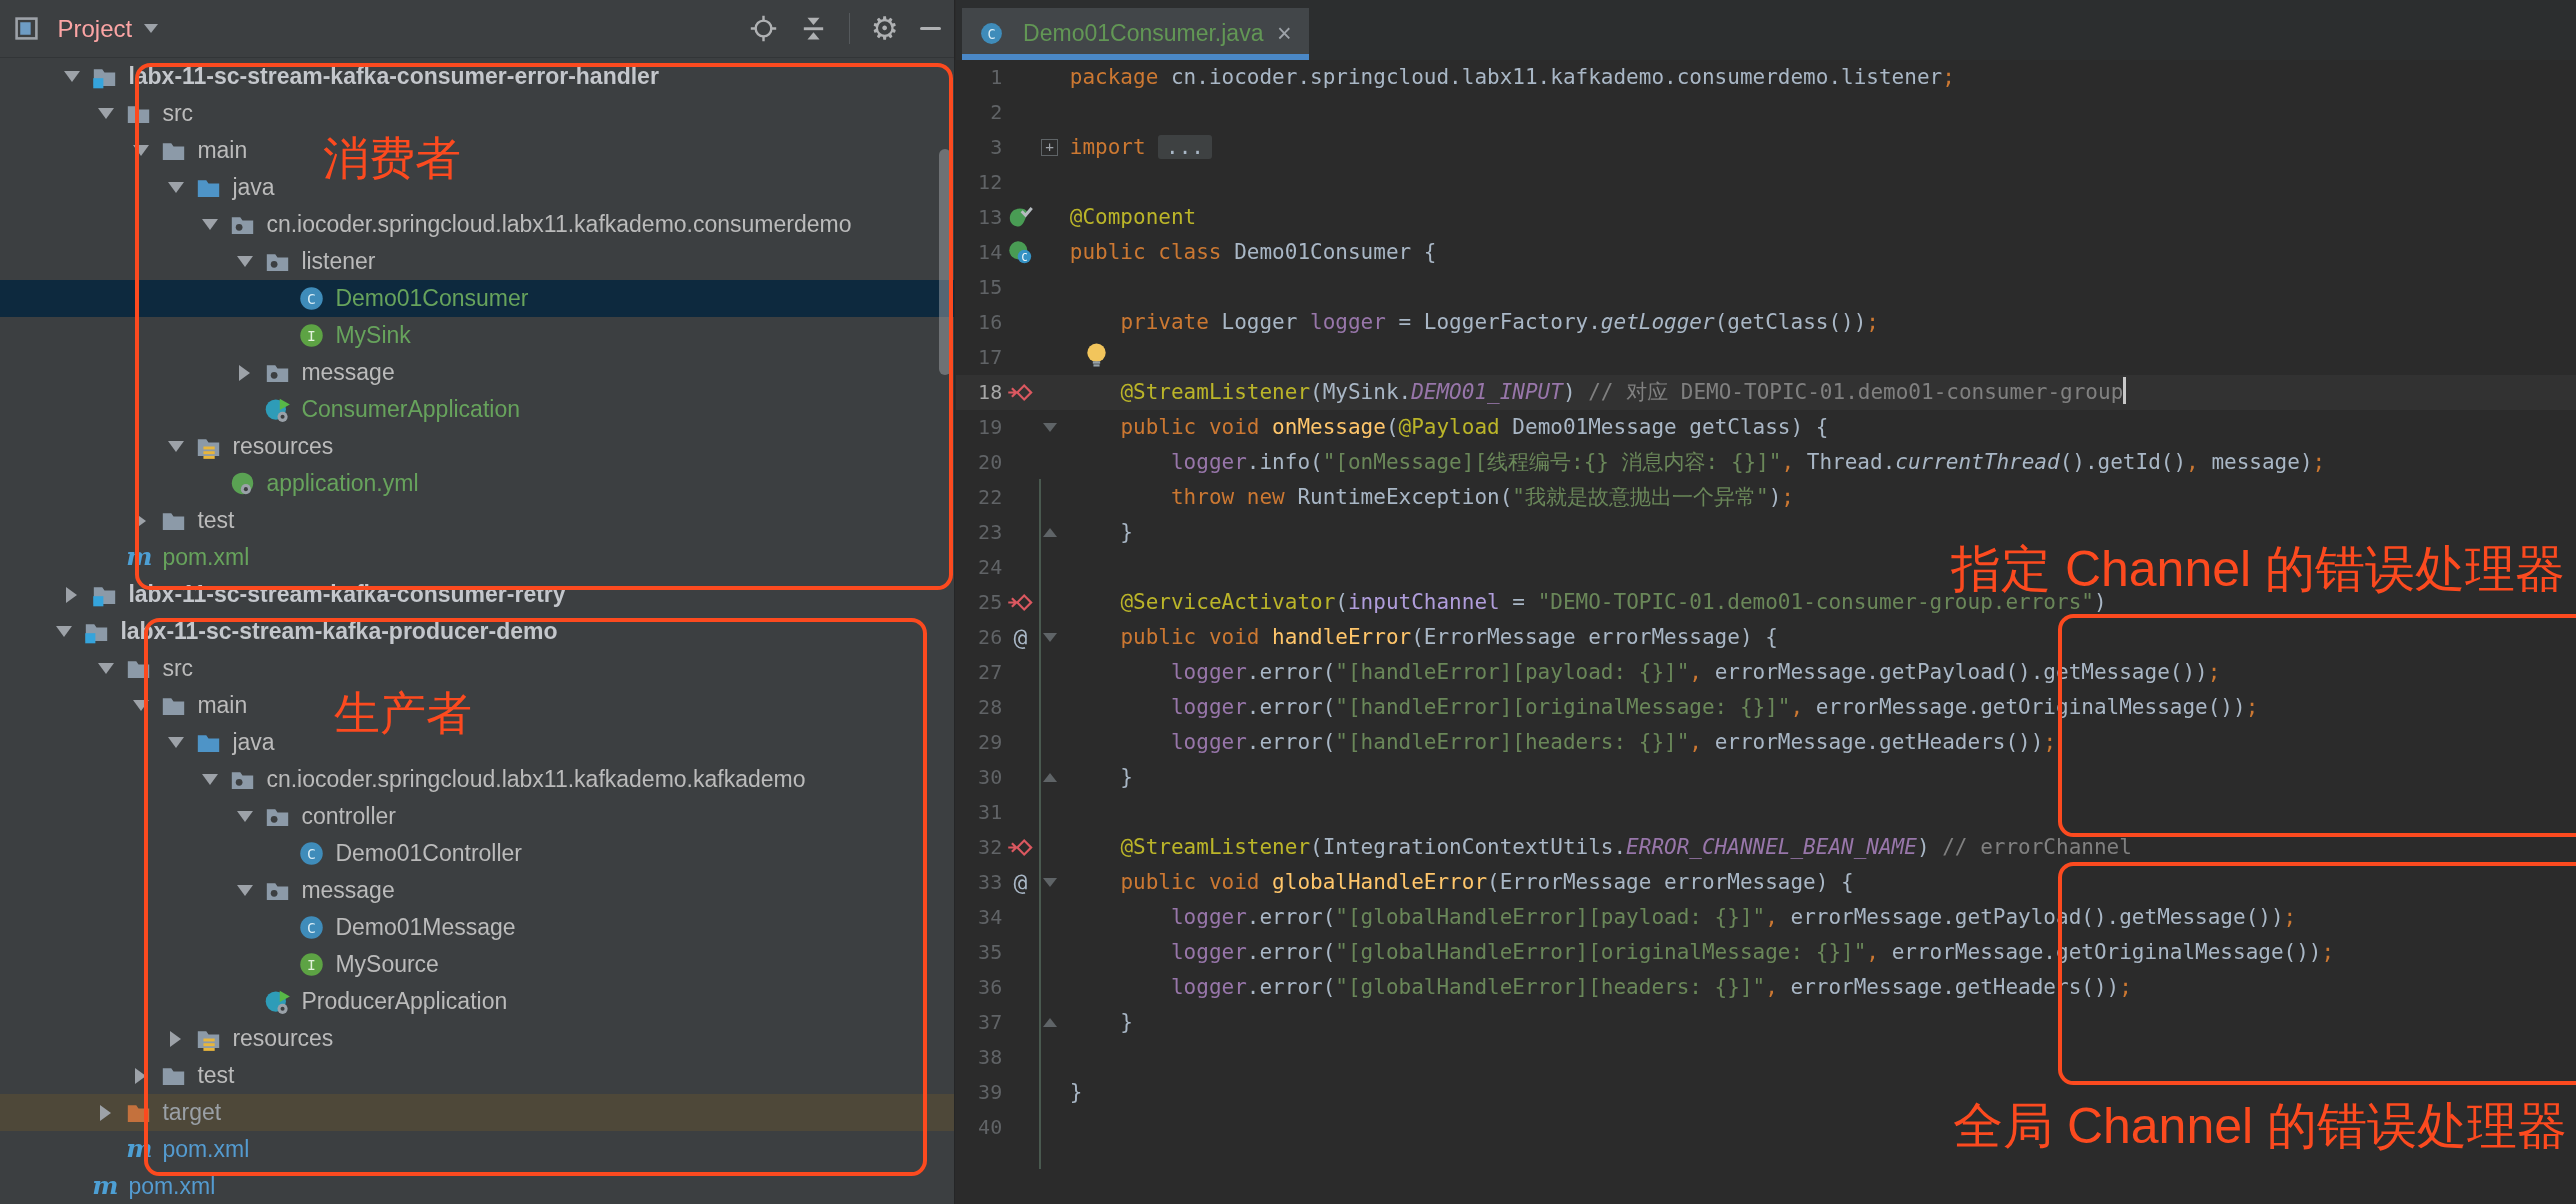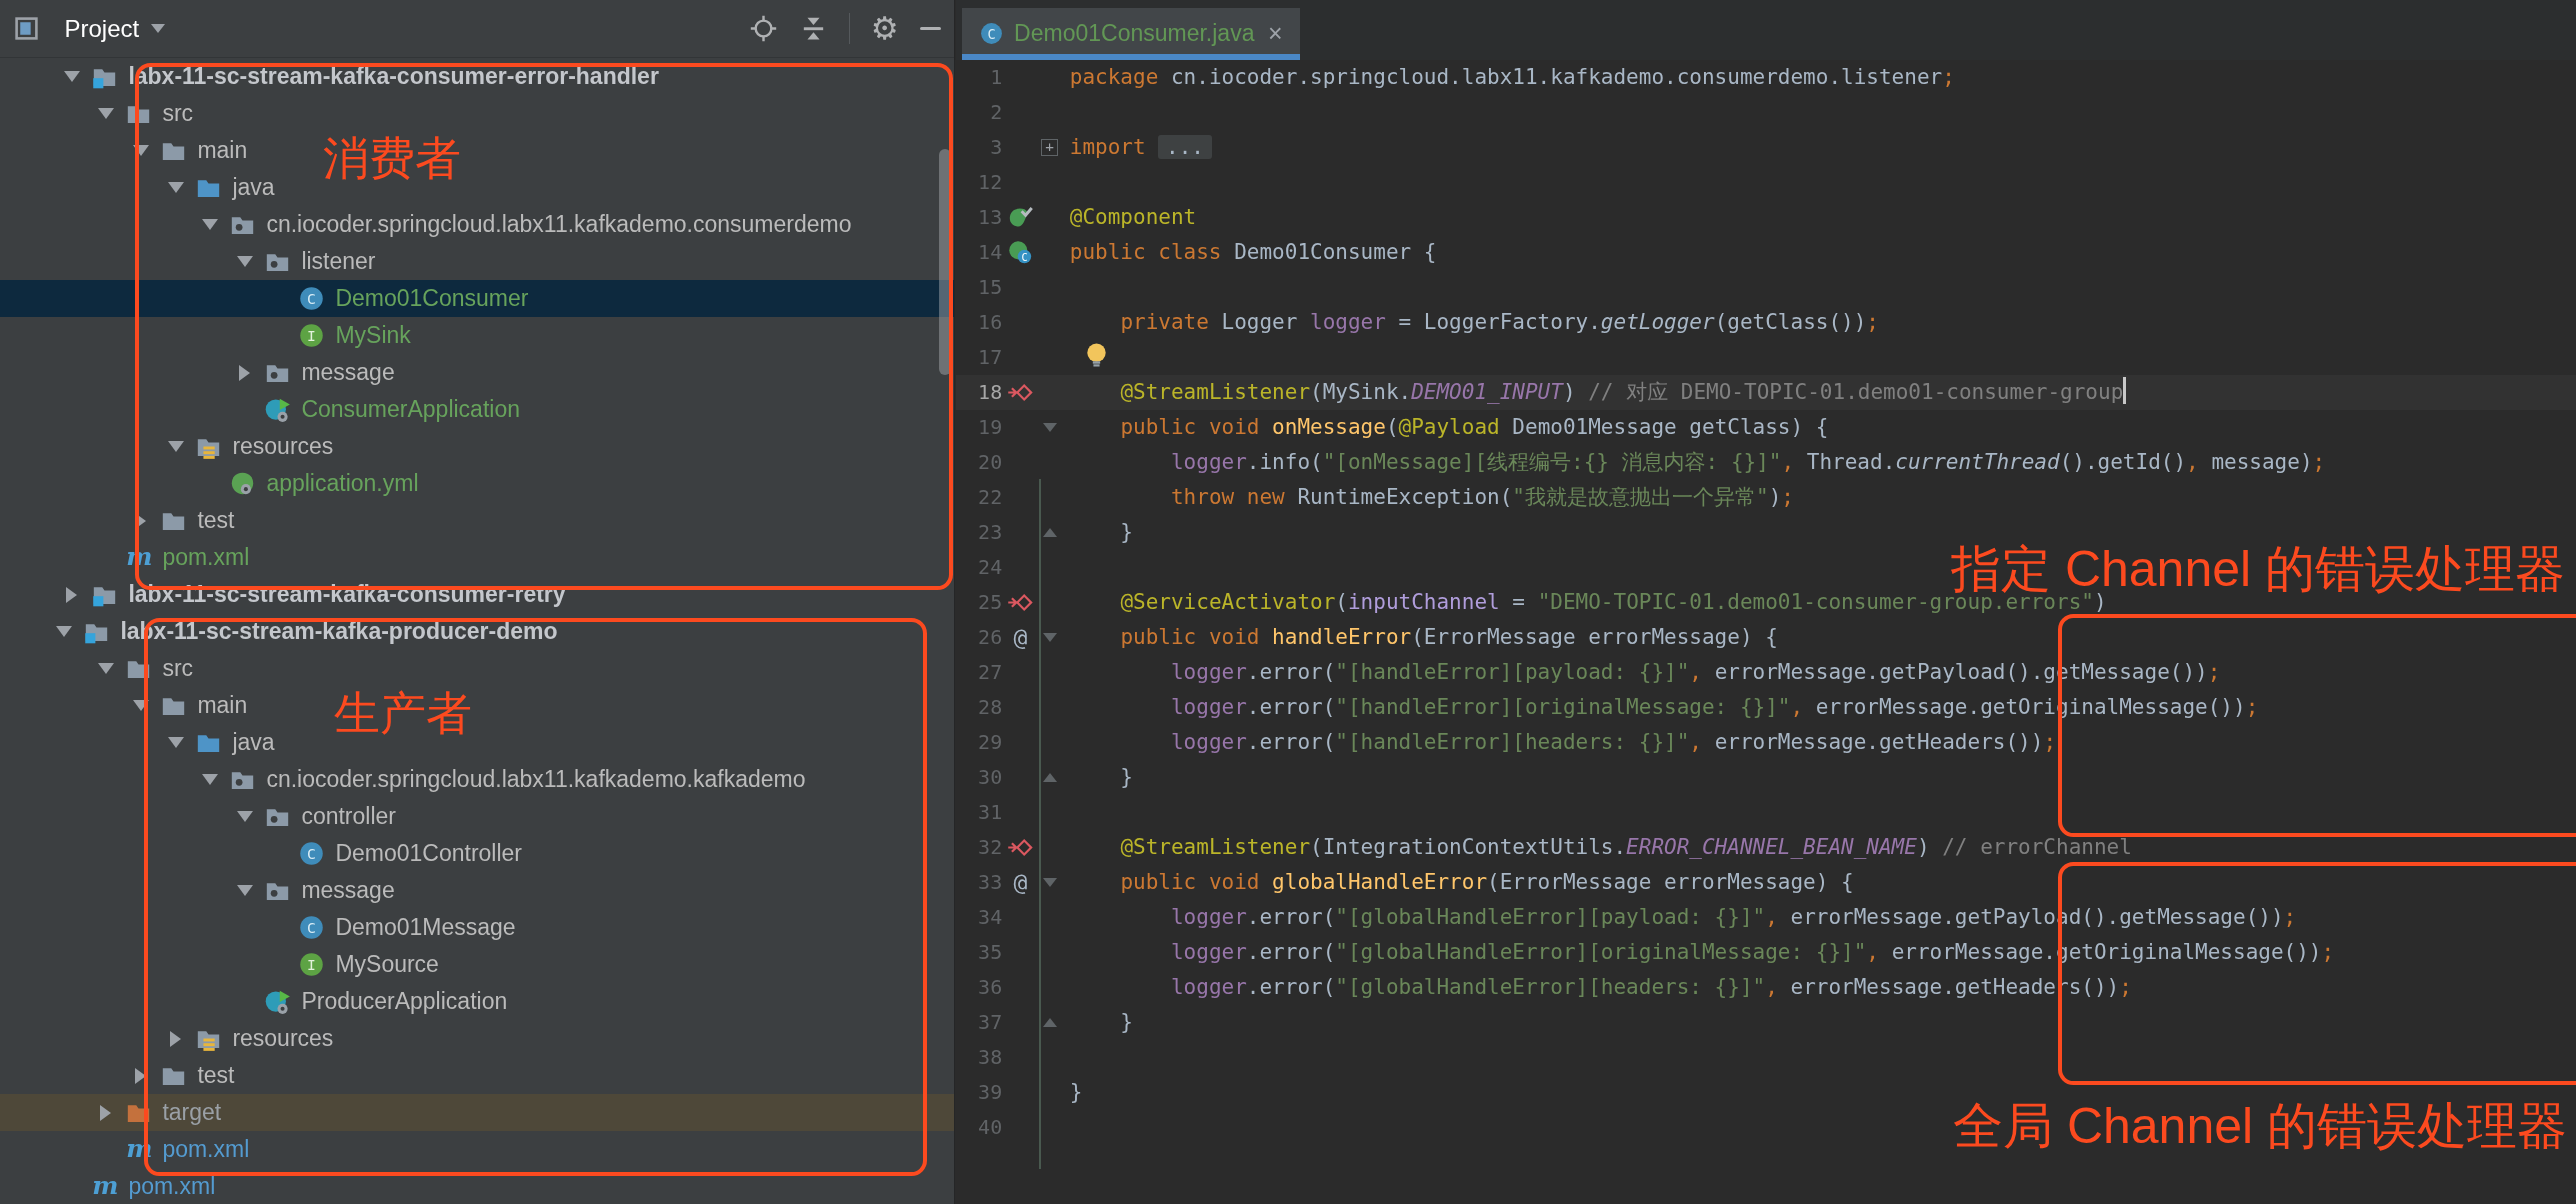--- a/index.html
+++ b/index.html
@@ -5,21 +5,21 @@
   * { margin:0; padding:0; box-sizing:border-box; }
   html,body { width:2576px; height:1204px; overflow:hidden; background:#2b2b2b;
     font-family:"Liberation Sans", sans-serif; }
   #stage { position:relative; width:2576px; height:1204px; }
 
   
   #project-panel { position:absolute; left:0; top:0; width:955px; height:1204px;
     background:#3c3f41; border-right:1px solid #252627; }
   #panel-header { position:absolute; left:0; top:0; width:100%; height:58px;
     display:flex; align-items:center; padding:0 13.5px; border-bottom:1px solid #323537; }
-  #panel-title { color:#ffffff; font-size:24px; margin-left:26px; }
+  #panel-title { color:#fca5a5; font-size:24px; margin-left:19px; }
   .hdr-caret { width:0; height:0; border-left:7.7px solid transparent; border-right:7.7px solid transparent;
     border-top:9.6px solid #9da2a8; margin-left:11.5px; }
   #hdr-icons { margin-left:auto; display:flex; align-items:center; gap:21px; }
   .hdr-sep { width:1px; height:31px; background:#55595c; }
   .gear-glyph { color:#afb1b3; font-size:31px; line-height:31px; font-family:"DejaVu Sans", sans-serif; }
   .minus-glyph { width:21px; height:3.8px; background:#afb1b3; border-radius:1.9px; }
 
   #tree { position:absolute; left:0; top:58px; width:100%; }
   .trow { position:relative; height:37px; display:flex; align-items:center; white-space:nowrap; overflow:hidden; }
   .trow.sel { background:#0d293e; }
@@ -39,21 +39,21 @@
   
   .ann-box { position:absolute; border:4.8px solid #fc4a1f; border-radius:15.4px; pointer-events:none; z-index:40; }
   .ann-label { position:absolute; color:#fc4a1f; pointer-events:none; z-index:41; font-weight:500; }
 
   
   #editor-pane { position:absolute; left:956px; top:0; right:0; height:1204px; background:#2b2b2b; }
   #tabbar { position:absolute; left:0; top:0; right:0; height:60px; background:#2c2e2f; }
   #tab-active { position:absolute; left:5.8px; top:7.7px; height:52px; background:#424649;
     display:flex; align-items:center; padding:0 17.3px; }
   #tab-underline { position:absolute; left:0; bottom:0; width:100%; height:5.8px; background:#4a88c7; }
-  #tab-label { color:#629755; font-size:23px; margin-left:10px; }
+  #tab-label { color:#629755; font-size:23px; margin-left:19px; }
   #tab-close { color:#9da2a8; font-size:25px; margin-left:13.5px; line-height:19px; }
 
   #code-area { position:absolute; left:0; top:60px; right:0; bottom:0; }
   .cline { display:flex; height:35px; line-height:35px; white-space:pre;
     font-family:"DejaVu Sans Mono", monospace; font-size:21px; }
   .cline.cur { background:#323232; }
   .col-num { flex:0 0 50px; text-align:right; color:#606366; font-size:20px; padding-right:3.8px; }
   .cline.cur .col-num { color:#a7a7a7; }
   .col-gic { flex:0 0 29px; position:relative; display:flex; align-items:center; justify-content:center; }
   .col-fold { flex:0 0 29px; position:relative; display:flex; align-items:center; justify-content:center; }

